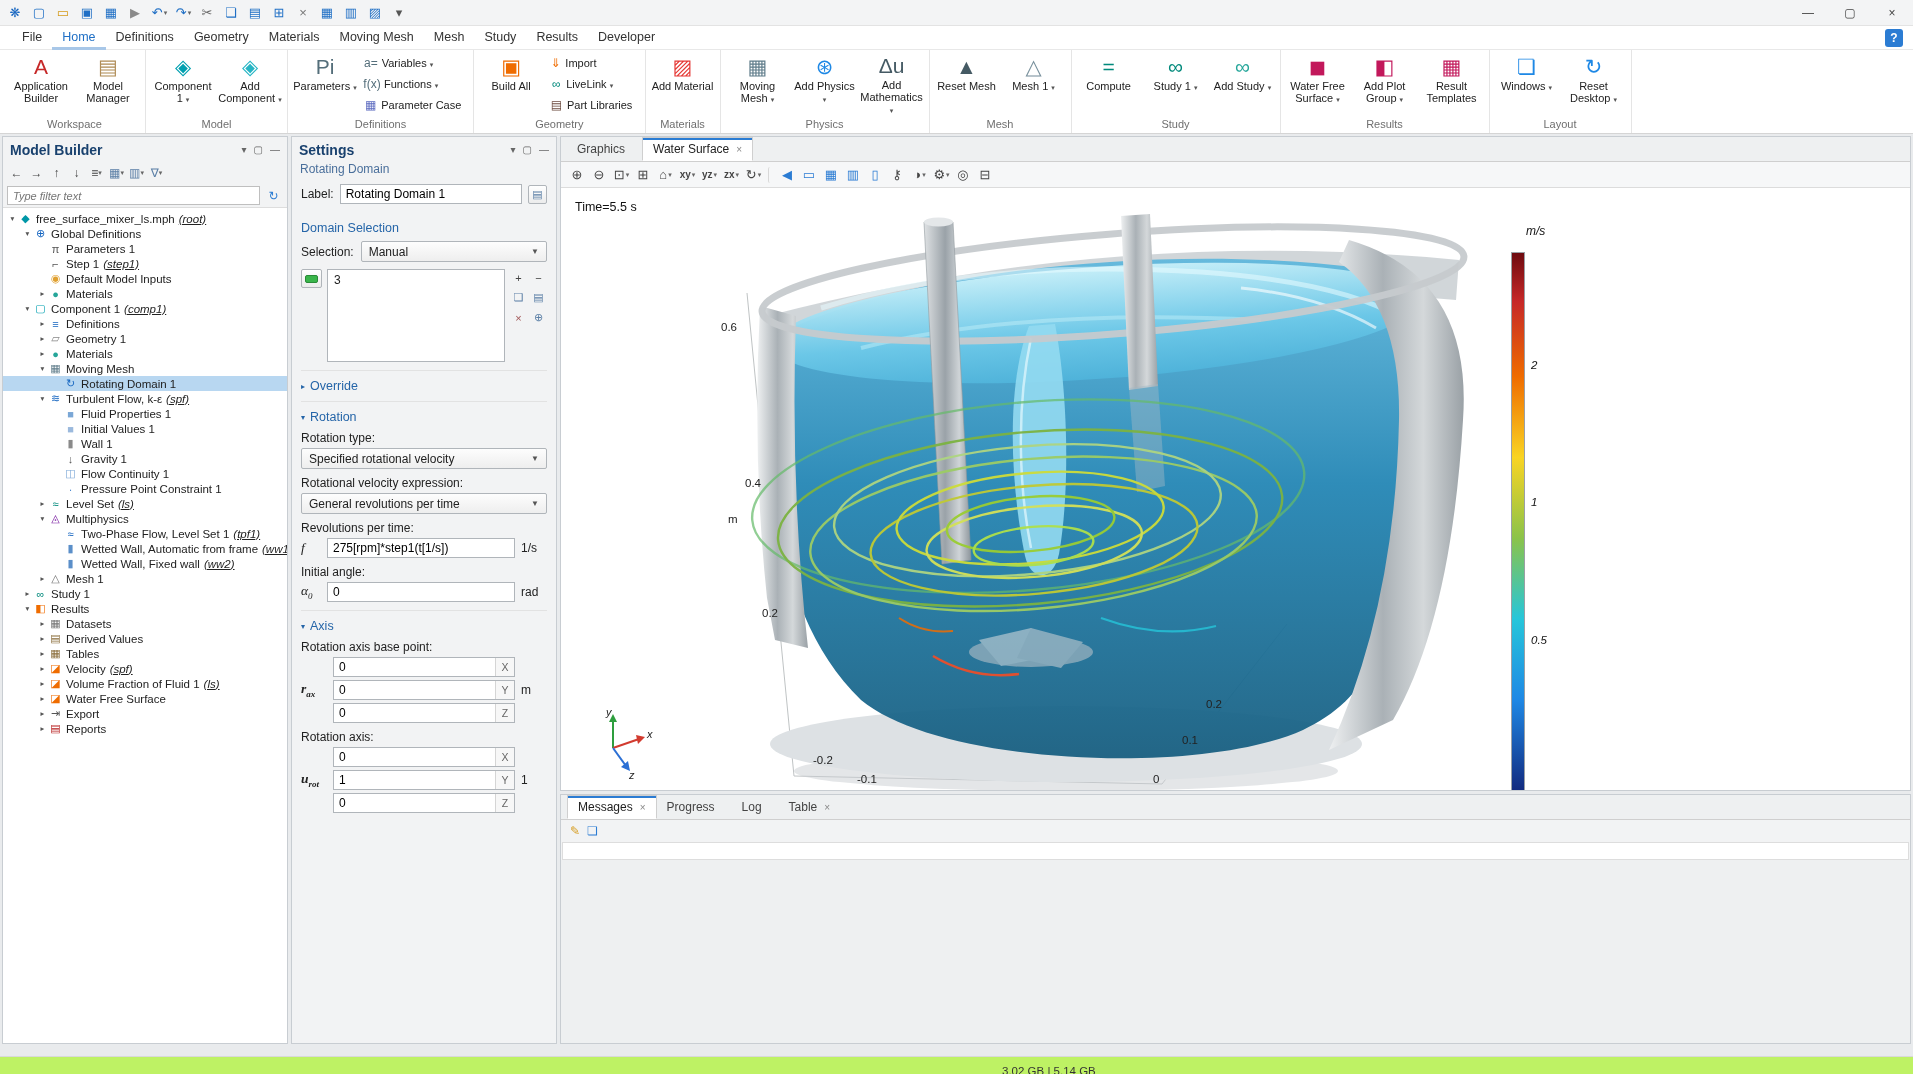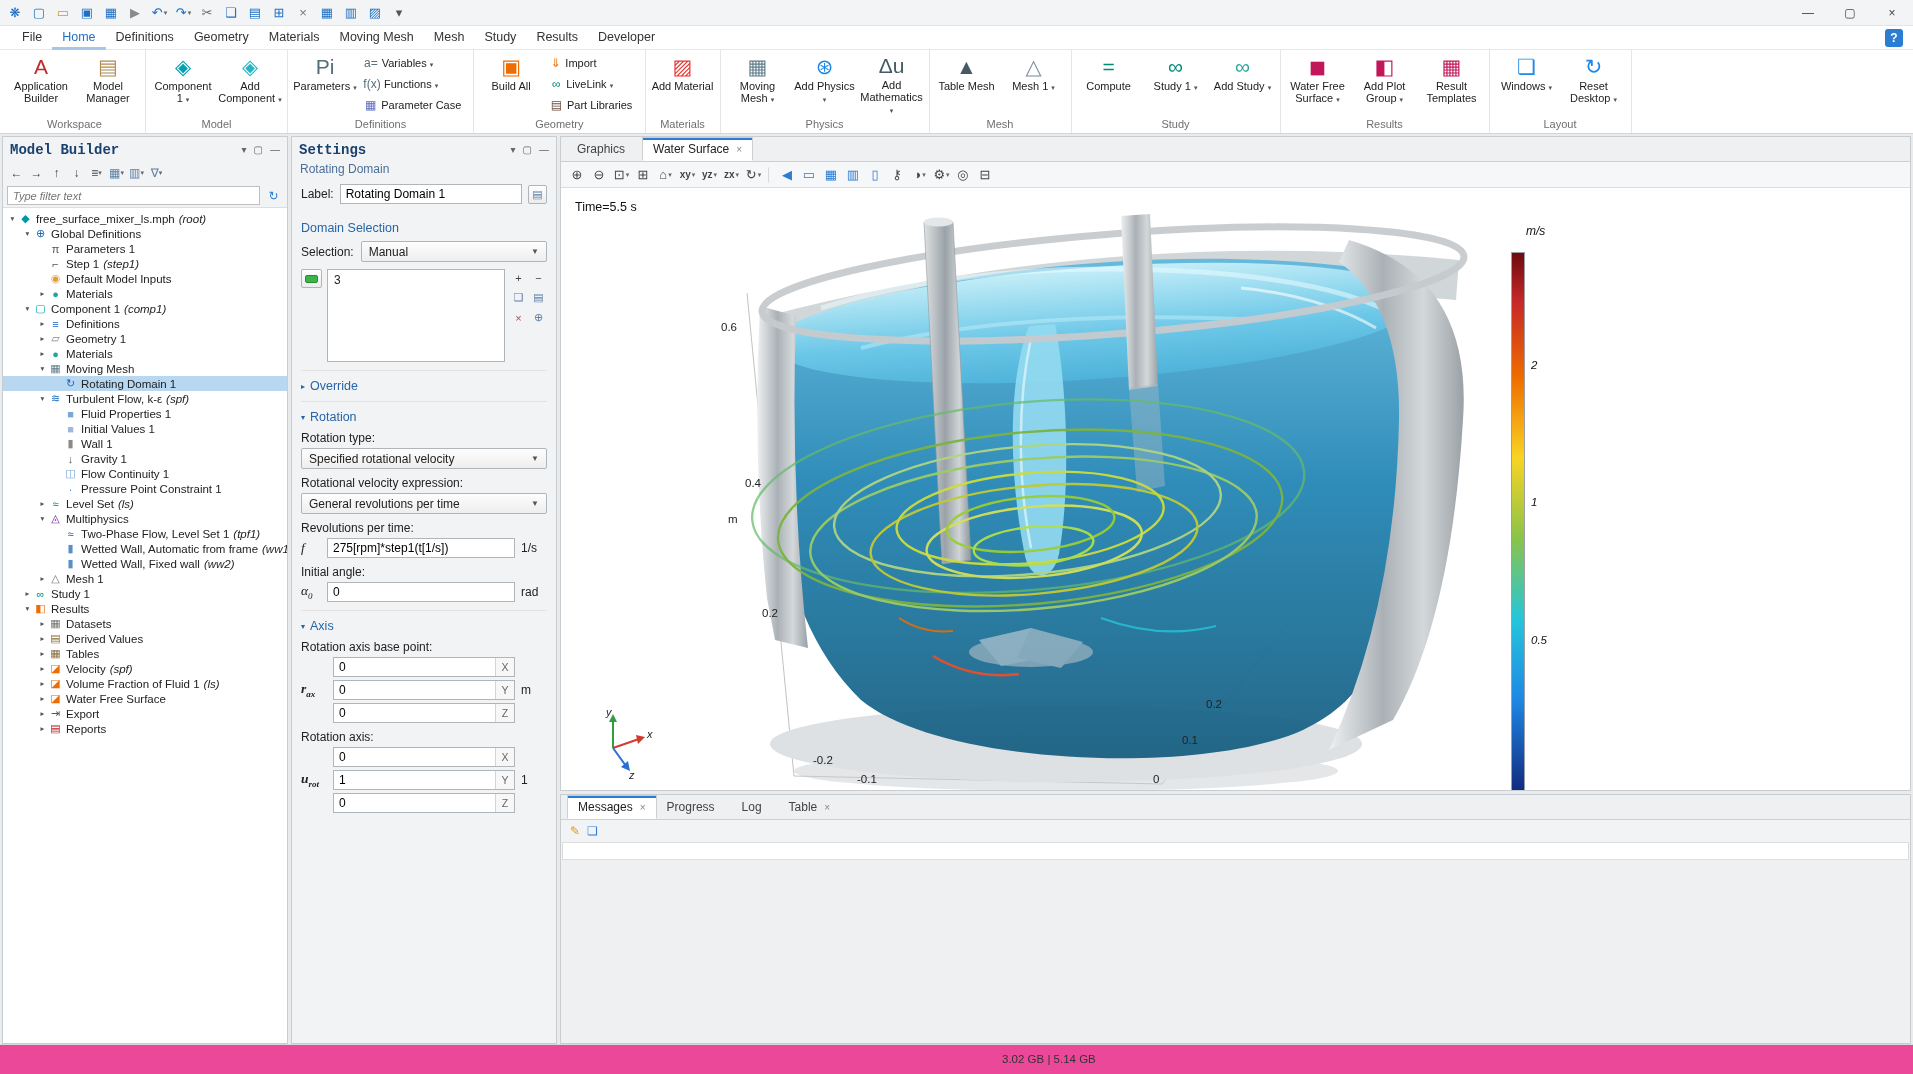--- a/index.html
+++ b/index.html
@@ -31,37 +31,37 @@
   .ricon { font-size:21px; line-height:26px; height:27px; display:flex; align-items:center; justify-content:center; }
   .rbtn.small .ricon { font-size:12px; height:auto; line-height:normal; width:16px; }
   .rtext { display:block; width:100%; }
   .rcaret { font-size:7px; color:#555; }
   .rgroup-label { height:17px; text-align:center; color:#6f6f6f; font-size:11px; line-height:16px; white-space:nowrap; padding:0 2px; }
 
   
   .main { position:absolute; top:134px; bottom:30px; left:0; right:0; display:flex; gap:3px; padding:2px 2px 0 2px; }
   .panel { background:#f2f3f4; border:1px solid #c8cdd2; display:flex; flex-direction:column; min-width:0; min-height:0; }
   .panel-head { height:25px; display:flex; align-items:center; padding:0 7px; flex:none; }
-  .panel-title { font-size:14px; font-weight:bold; color:#19416e;font-family:Liberation Mono, monospace; }
+  .panel-title { font-size:14px; font-weight:bold; color:#19416e; }
   .ph-icons { margin-left:auto; display:flex; gap:7px; font-size:10px; color:#666; }
   .ph-icons span { cursor:default; }
 
   
   .mb { width:286px; flex:none; }
   .mb-toolbar { height:22px; display:flex; align-items:center; gap:1px; padding:0 4px; flex:none; }
   .tbtn { min-width:19px; height:19px; display:flex; align-items:center; justify-content:center; font-size:12px; border-radius:2px; }
   .tbtn .caret { font-size:7px; color:#666; }
   .mb-filter { height:23px; display:flex; align-items:center; gap:4px; padding:0 4px; flex:none; }
   .mb-filter input { flex:1; height:19px; border:1px solid #bfbfbf; font-size:11px; padding:0 5px; font-style:italic; color:#888; background:#fff; font-family:"Liberation Sans",sans-serif; }
   .tree { flex:1; background:#fff; border-top:1px solid #ddd; overflow:hidden; padding-top:3px; }
   .trow { height:15px; display:flex; align-items:center; font-size:11.5px; white-space:nowrap; overflow:hidden; }
   .trow .arrow { width:11px; font-size:7.5px; color:#555; text-align:center; flex:none; }
   .trow .ticon { width:15px; text-align:center; font-size:11px; flex:none; }
   .trow .tlabel { padding:0 1px 0 3px; }
-  .trow .ttag { font-style:italic; padding-left:3px; }
+  .trow .ttag { font-style:italic; padding-left:3px;text-decoration:underline; }
   .trow.selected { background:#b8d7f1; }
 
   
   .settings { width:266px; flex:none; }
   .set-sub { font-size:12px; color:#4a6f9b; padding:0 8px 5px; flex:none; }
   .set-body { flex:1; overflow:hidden; padding:0 9px; }
   .label-row { display:flex; align-items:center; gap:6px; margin:3px 0 9px; }
   .label-row input { flex:1; height:20px; border:1px solid #b0b5ba; padding:0 5px; font-size:12px; background:#fff; font-family:"Liberation Sans",sans-serif; }
   .sq-btn { width:19px; height:19px; border:1px solid #b0b5ba; background:linear-gradient(#fff,#ececec); display:flex; align-items:center; justify-content:center; font-size:11px; border-radius:2px; }
   .sec { border-top:1px solid #e2e2e2; margin-top:8px; padding-top:2px; }
@@ -115,21 +115,21 @@
   .triad { position:absolute; left:28px; top:518px; }
 
   
   .bottom-panel { height:250px; flex:none; }
   .btoolbar { height:22px; display:flex; align-items:center; gap:7px; padding:0 9px; flex:none; }
   .btool { font-size:12px; }
   .bcontent { height:18px; background:#fff; border:1px solid #ddd; margin:0 1px; flex:none; }
   .bfill { flex:1; background:#eef0f1; }
 
   
-  .statusbar { position:absolute; bottom:0; left:0; right:0; height:30px; background:#ec4899; border-top:1px solid #d9d9d9;padding-left:8px; }
+  .statusbar { position:absolute; bottom:0; left:0; right:0; height:18px; background:#bef264; border-top:1px solid #d9d9d9;padding-left:8px; }
   .status-mem { position:absolute; left:1002px; top:8px; font-size:11.5px; color:#333; }
 </style>
 </head>
 <body>
 
 <div class="titlebar" data-name="titlebar">
   <div class="tb-tools" data-name="quick-access-toolbar">
 
   <div class="tb-tool" data-name="titlebar-tool">
         <span data-name="comsol-logo-icon" style="color: rgb(21, 101, 192);">❋</span>
@@ -331,21 +331,21 @@
           <span class="rtext"><span>Add Mathematics</span> <span class="rcaret">▾</span></span>
         </div>
       </div>
     <div class="rgroup-label" data-name="ribbon-group-label">Physics</div>
   </div>
   <div class="rgroup" data-name="ribbon-group-mesh">
     <div class="rbtns">
 
     <div class="rbtn large" data-name="ribbon-button">
           <span class="ricon" data-name="build-mesh-icon" style="color: rgb(69, 90, 100);">▲</span>
-          <span class="rtext"><span>Table Mesh</span> <span class="rcaret"></span></span>
+          <span class="rtext"><span>Reset Mesh</span> <span class="rcaret"></span></span>
         </div>
         <div class="rbtn large" data-name="ribbon-button">
           <span class="ricon" data-name="mesh-ribbon-icon" style="color: rgb(120, 144, 156);">△</span>
           <span class="rtext"><span>Mesh 1</span> <span class="rcaret">▾</span></span>
         </div>
       </div>
     <div class="rgroup-label" data-name="ribbon-group-label">Mesh</div>
   </div>
   <div class="rgroup" data-name="ribbon-group-study">
     <div class="rbtns">

